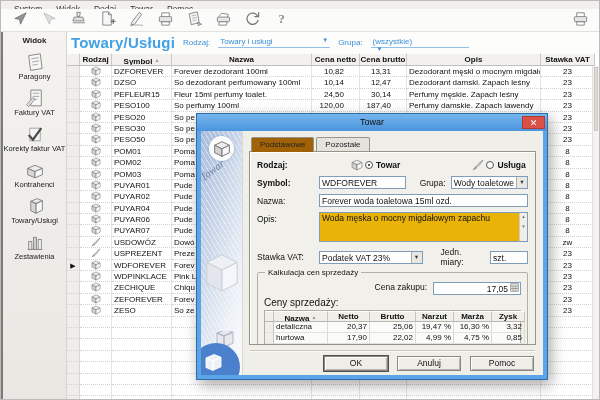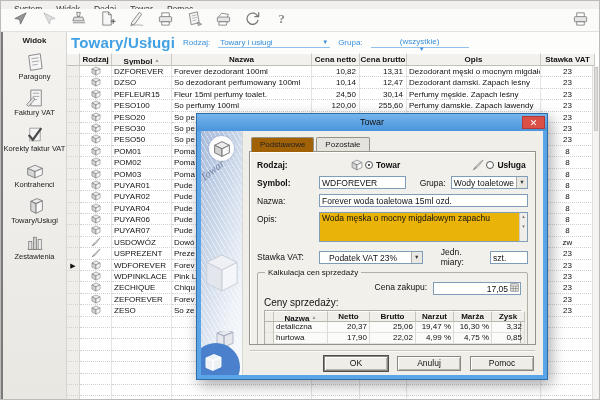--- a/index.html
+++ b/index.html
@@ -24,37 +24,37 @@
   .side-item{text-align:center;margin-bottom:7px;cursor:default;}
   .side-item .sicon{display:block;width:28px;height:21px;margin:0 auto 0;}
   .side-item .sicon svg{width:28px;height:21px;}
   .side-item .slabel{font-size:7.5px;color:#222;line-height:8px;display:block;}
 
   
   .content{flex:1;display:flex;flex-direction:column;background:#fff;position:relative;overflow:hidden;}
   .content-header{height:21px;display:flex;align-items:center;gap:8px;padding-left:4px;background:#fdfdfc;}
   .page-title{font-size:15px;font-weight:bold;color:#42a0e4;letter-spacing:.2px;}
   .f-label{font-size:8px;color:#3a8fd8;}
-  .f-value{font-size:8px;color:#3a8fd8;border-bottom:1px solid #8fc0ee;display:inline-flex;align-items:center;justify-content:space-between;height:11px;padding:0 2px;}
+  .f-value{font-size:8px;color:#3a8fd8;border-bottom:1px solid #8fc0ee;display:inline-flex;align-items:flex-start;justify-content:space-between;height:11px;padding:0 2px;}
   .f-rodzaj{width:112px;}
   .f-grupa{width:98px;flex-direction:column;}
   .f-arrow{font-size:6px;color:#3a8fd8;margin-left:4px;}
 
   
   .gridwrap{flex:1;position:relative;overflow:hidden;}
   .grid{position:absolute;left:0;top:0;right:7px;font-size:8px;color:#111;}
   .g-row{display:grid;grid-template-columns:13px 32px 60px 140px 48px 47px 134px 54px;}
   .g-cell{height:11.4px;line-height:11px;border-right:1px solid #e6e4e1;border-bottom:1px dotted #d3d1cd;overflow:hidden;white-space:nowrap;padding:0 2px;}
   .g-head .g-cell{height:13px;line-height:12px;background:#f2f1ee;border-right:1px solid #ccc9c4;border-bottom:1px solid #c2bfba;border-top:1px solid #fff;font-weight:bold;text-align:center;padding:0;}
   .sortmark{font-size:5px;color:#999;vertical-align:2px;margin-left:2px;}
   .sel{background:#efeeeb;border-right:1px solid #d8d6d2;text-align:center;padding:0;font-size:7px;line-height:11px;color:#111;}
   .g-head .sel{background:#f2f1ee;}
   .icn{text-align:center;padding:0;}
   .icn svg{width:10px;height:10px;vertical-align:-1px;}
-  .num{text-align:right;padding-right:3px;}
+  .num{text-align:right;padding-right:15px;}
   .ctr{text-align:center;}
   .vscroll{position:absolute;right:0;top:13px;bottom:0;width:7px;background:#f4f3f1;border-left:1px solid #e2e0dd;}
   .vthumb{margin:1px;height:64px;background:#dcdad6;border:1px solid #cac8c4;}
 
   
   .dialog{position:absolute;left:195px;top:112px;width:352px;height:267px;background:#5aa4e7;border:1px solid #2e6da8;box-shadow:3px 5px 14px rgba(0,0,0,.35);display:flex;flex-direction:column;}
   .dlg-title{height:17px;flex:none;position:relative;text-align:center;font-size:9px;color:#101010;line-height:17px;background:linear-gradient(#76b5ed,#4a94dc);}
   .dlg-close{position:absolute;right:2px;top:2px;width:23px;height:13px;background:#da5047;color:#fff;font-size:9px;line-height:12px;text-align:center;border:1px solid #b23a33;cursor:default;}
   .dlg-body{flex:1;margin:0 4px 4px;background:#efeee9;display:flex;overflow:hidden;}
 
@@ -314,21 +314,21 @@
             <div class="g-row">
               <span class="g-cell sel"></span>
               <span class="g-cell icn"><svg viewBox="0 0 11 11">
                   <path d="M5.5 1 L10 3.2 5.5 5.4 1 3.2z" fill="#ececec" stroke="#777" stroke-width="0.6"></path>
                   <path d="M1 3.2 v4.6 L5.5 10 V5.4z" fill="#d2d2d2" stroke="#777" stroke-width="0.6"></path>
                   <path d="M10 3.2 v4.6 L5.5 10 V5.4z" fill="#f8f8f8" stroke="#777" stroke-width="0.6"></path>
                 </svg></span>
               <span class="g-cell">PESO100</span>
               <span class="g-cell">So perfumy 100ml</span>
               <span class="g-cell num">120,00</span>
-              <span class="g-cell num">255,60</span>
+              <span class="g-cell num">187,40</span>
               <span class="g-cell">Perfumy damskie. Zapach lawendy</span>
               <span class="g-cell ctr">23</span>
             </div>
             <div class="g-row">
               <span class="g-cell sel"></span>
               <span class="g-cell icn"><svg viewBox="0 0 11 11">
                   <path d="M5.5 1 L10 3.2 5.5 5.4 1 3.2z" fill="#ececec" stroke="#777" stroke-width="0.6"></path>
                   <path d="M1 3.2 v4.6 L5.5 10 V5.4z" fill="#d2d2d2" stroke="#777" stroke-width="0.6"></path>
                   <path d="M10 3.2 v4.6 L5.5 10 V5.4z" fill="#f8f8f8" stroke="#777" stroke-width="0.6"></path>
                 </svg></span>
@@ -739,21 +739,21 @@
           <div class="fr-row" style="align-items:flex-start;">
             <span class="flabel" style="padding-top:2px;">Opis:</span>
             <span class="topis" style="flex:1;">
               <span>Woda męska o mocny migdałowym zapachu</span>
               <span class="ta-scroll">▲<br><br>▼</span>
             </span>
           </div>
 
           <div class="fr-row">
             <span class="flabel">Stawka VAT:</span>
-            <span class="combo" style="width:110px;padding-left:7px;">
+            <span class="combo" style="width:110px;">
               <span class="cval">Podatek VAT 23%</span>
               <span class="cbtn">▼</span>
             </span>
             <span style="margin-left:18px;margin-right:6px;">Jedn. miary:</span>
             <span class="tinput" style="width:40px;">szt.</span>
           </div>
 
           <div class="gbox">
             <span class="gbox-label">Kalkulacja cen sprzedaży</span>
             <div class="cz-row">

